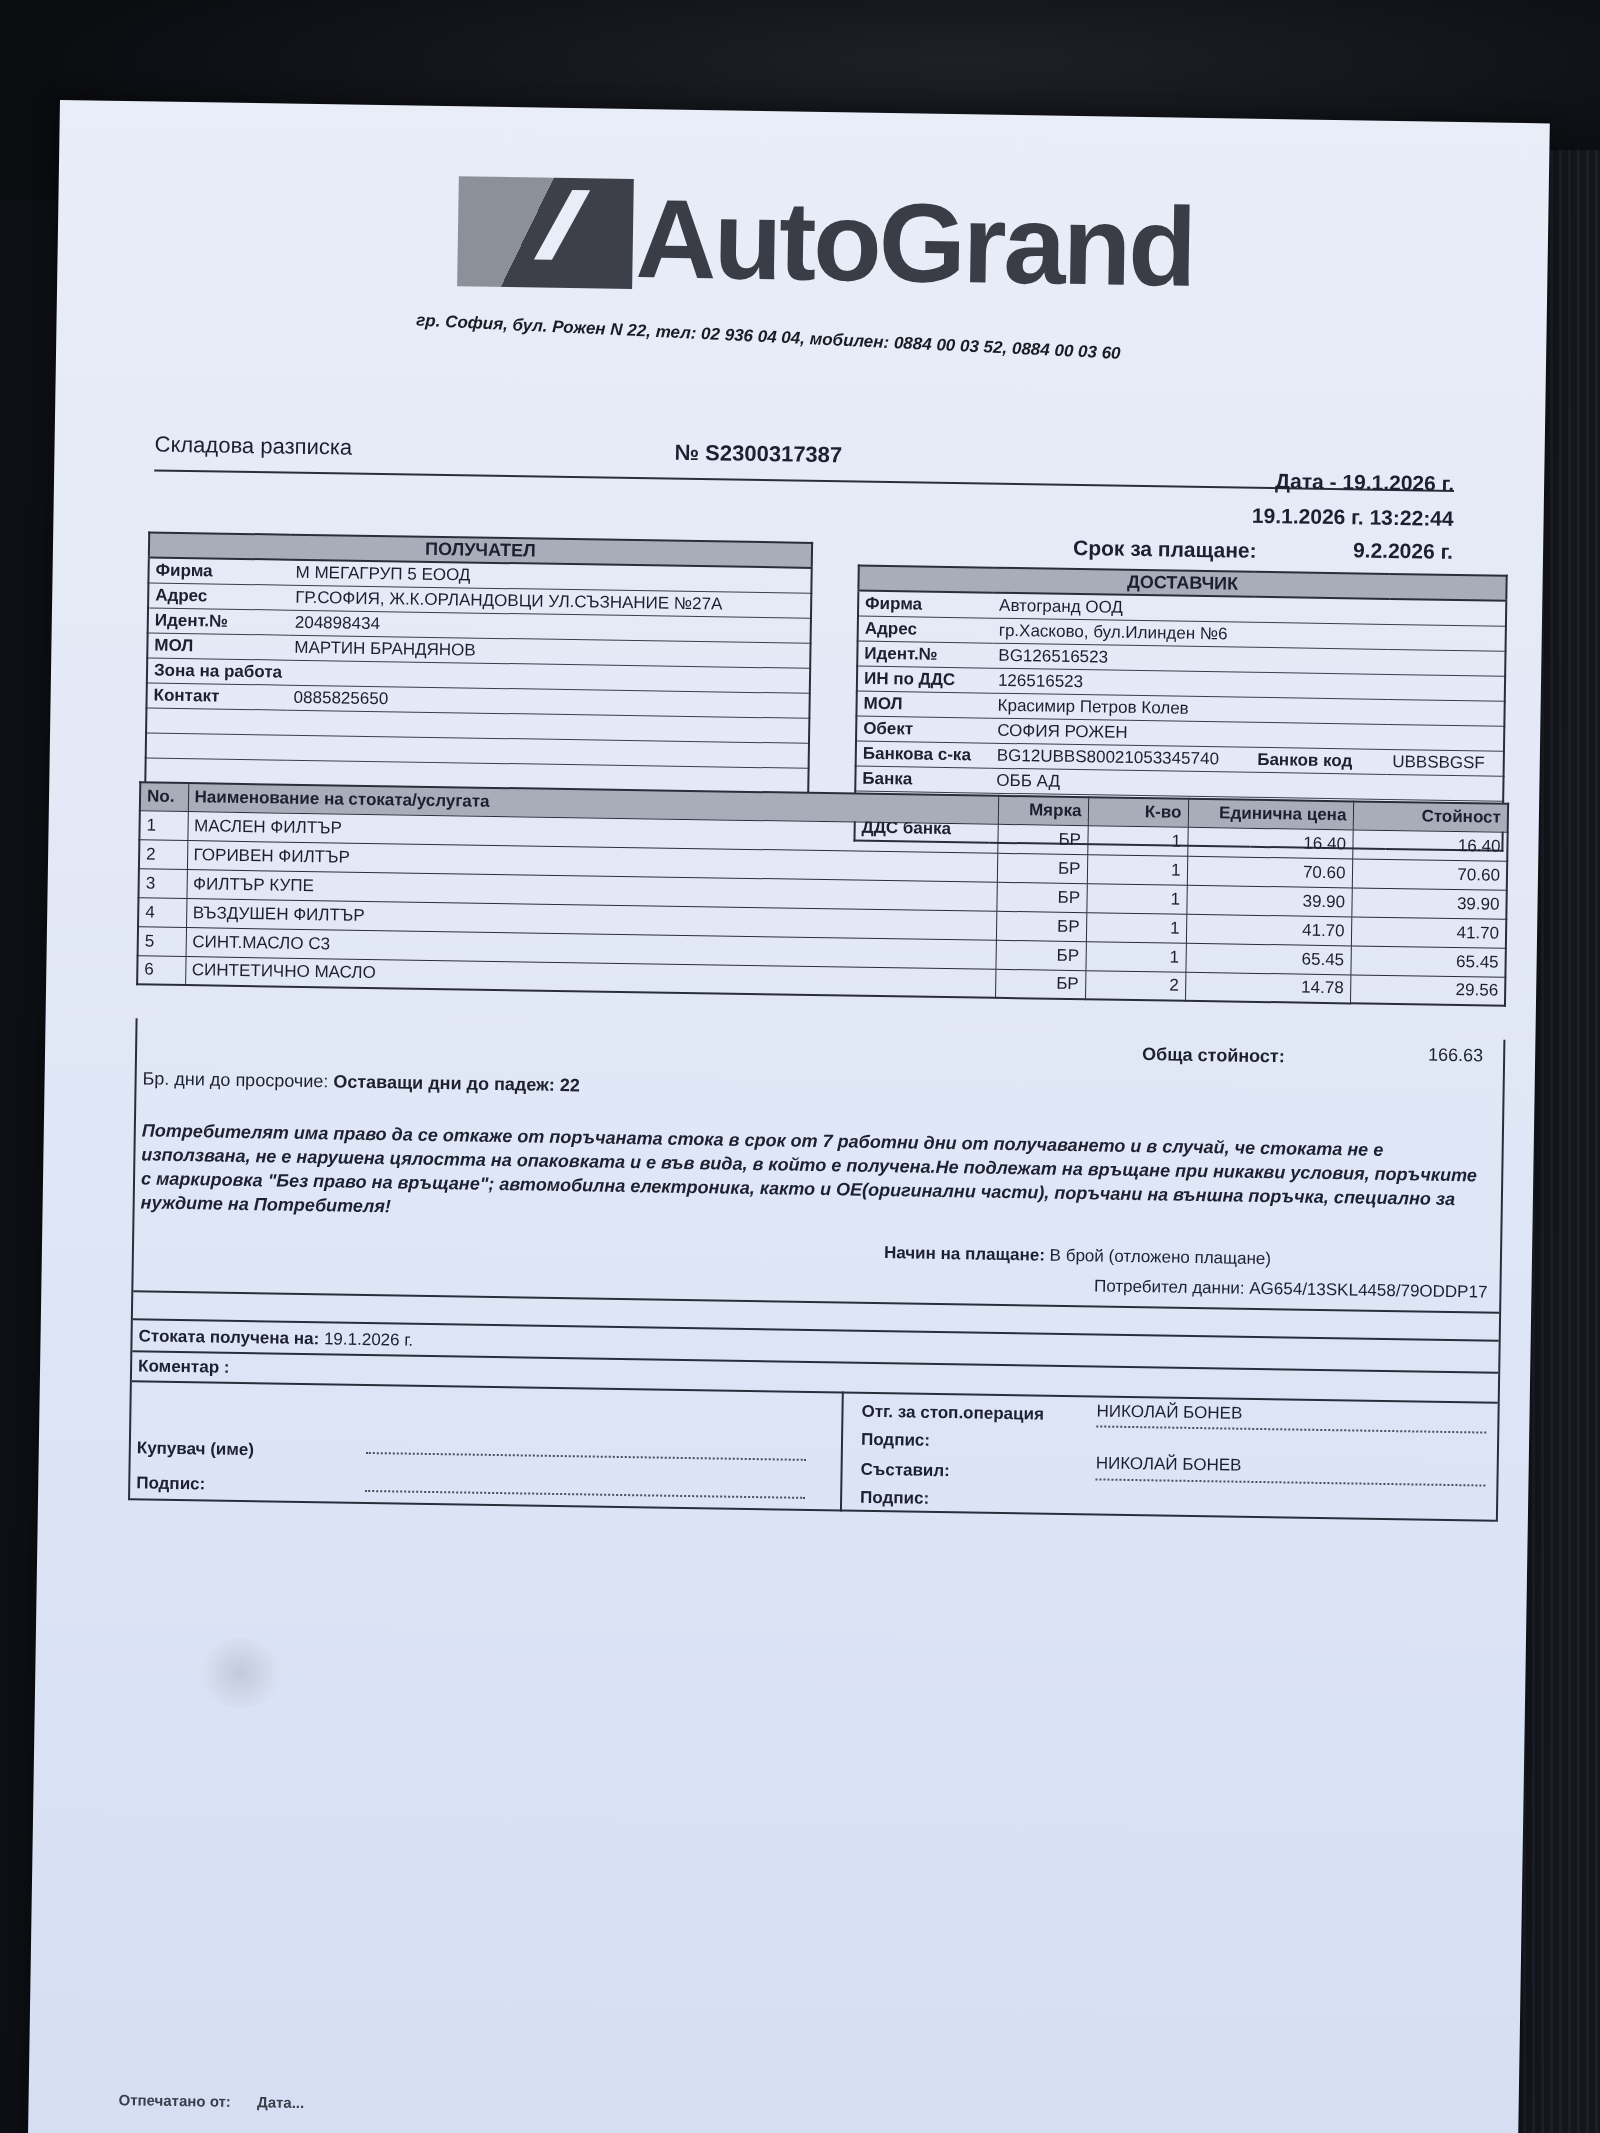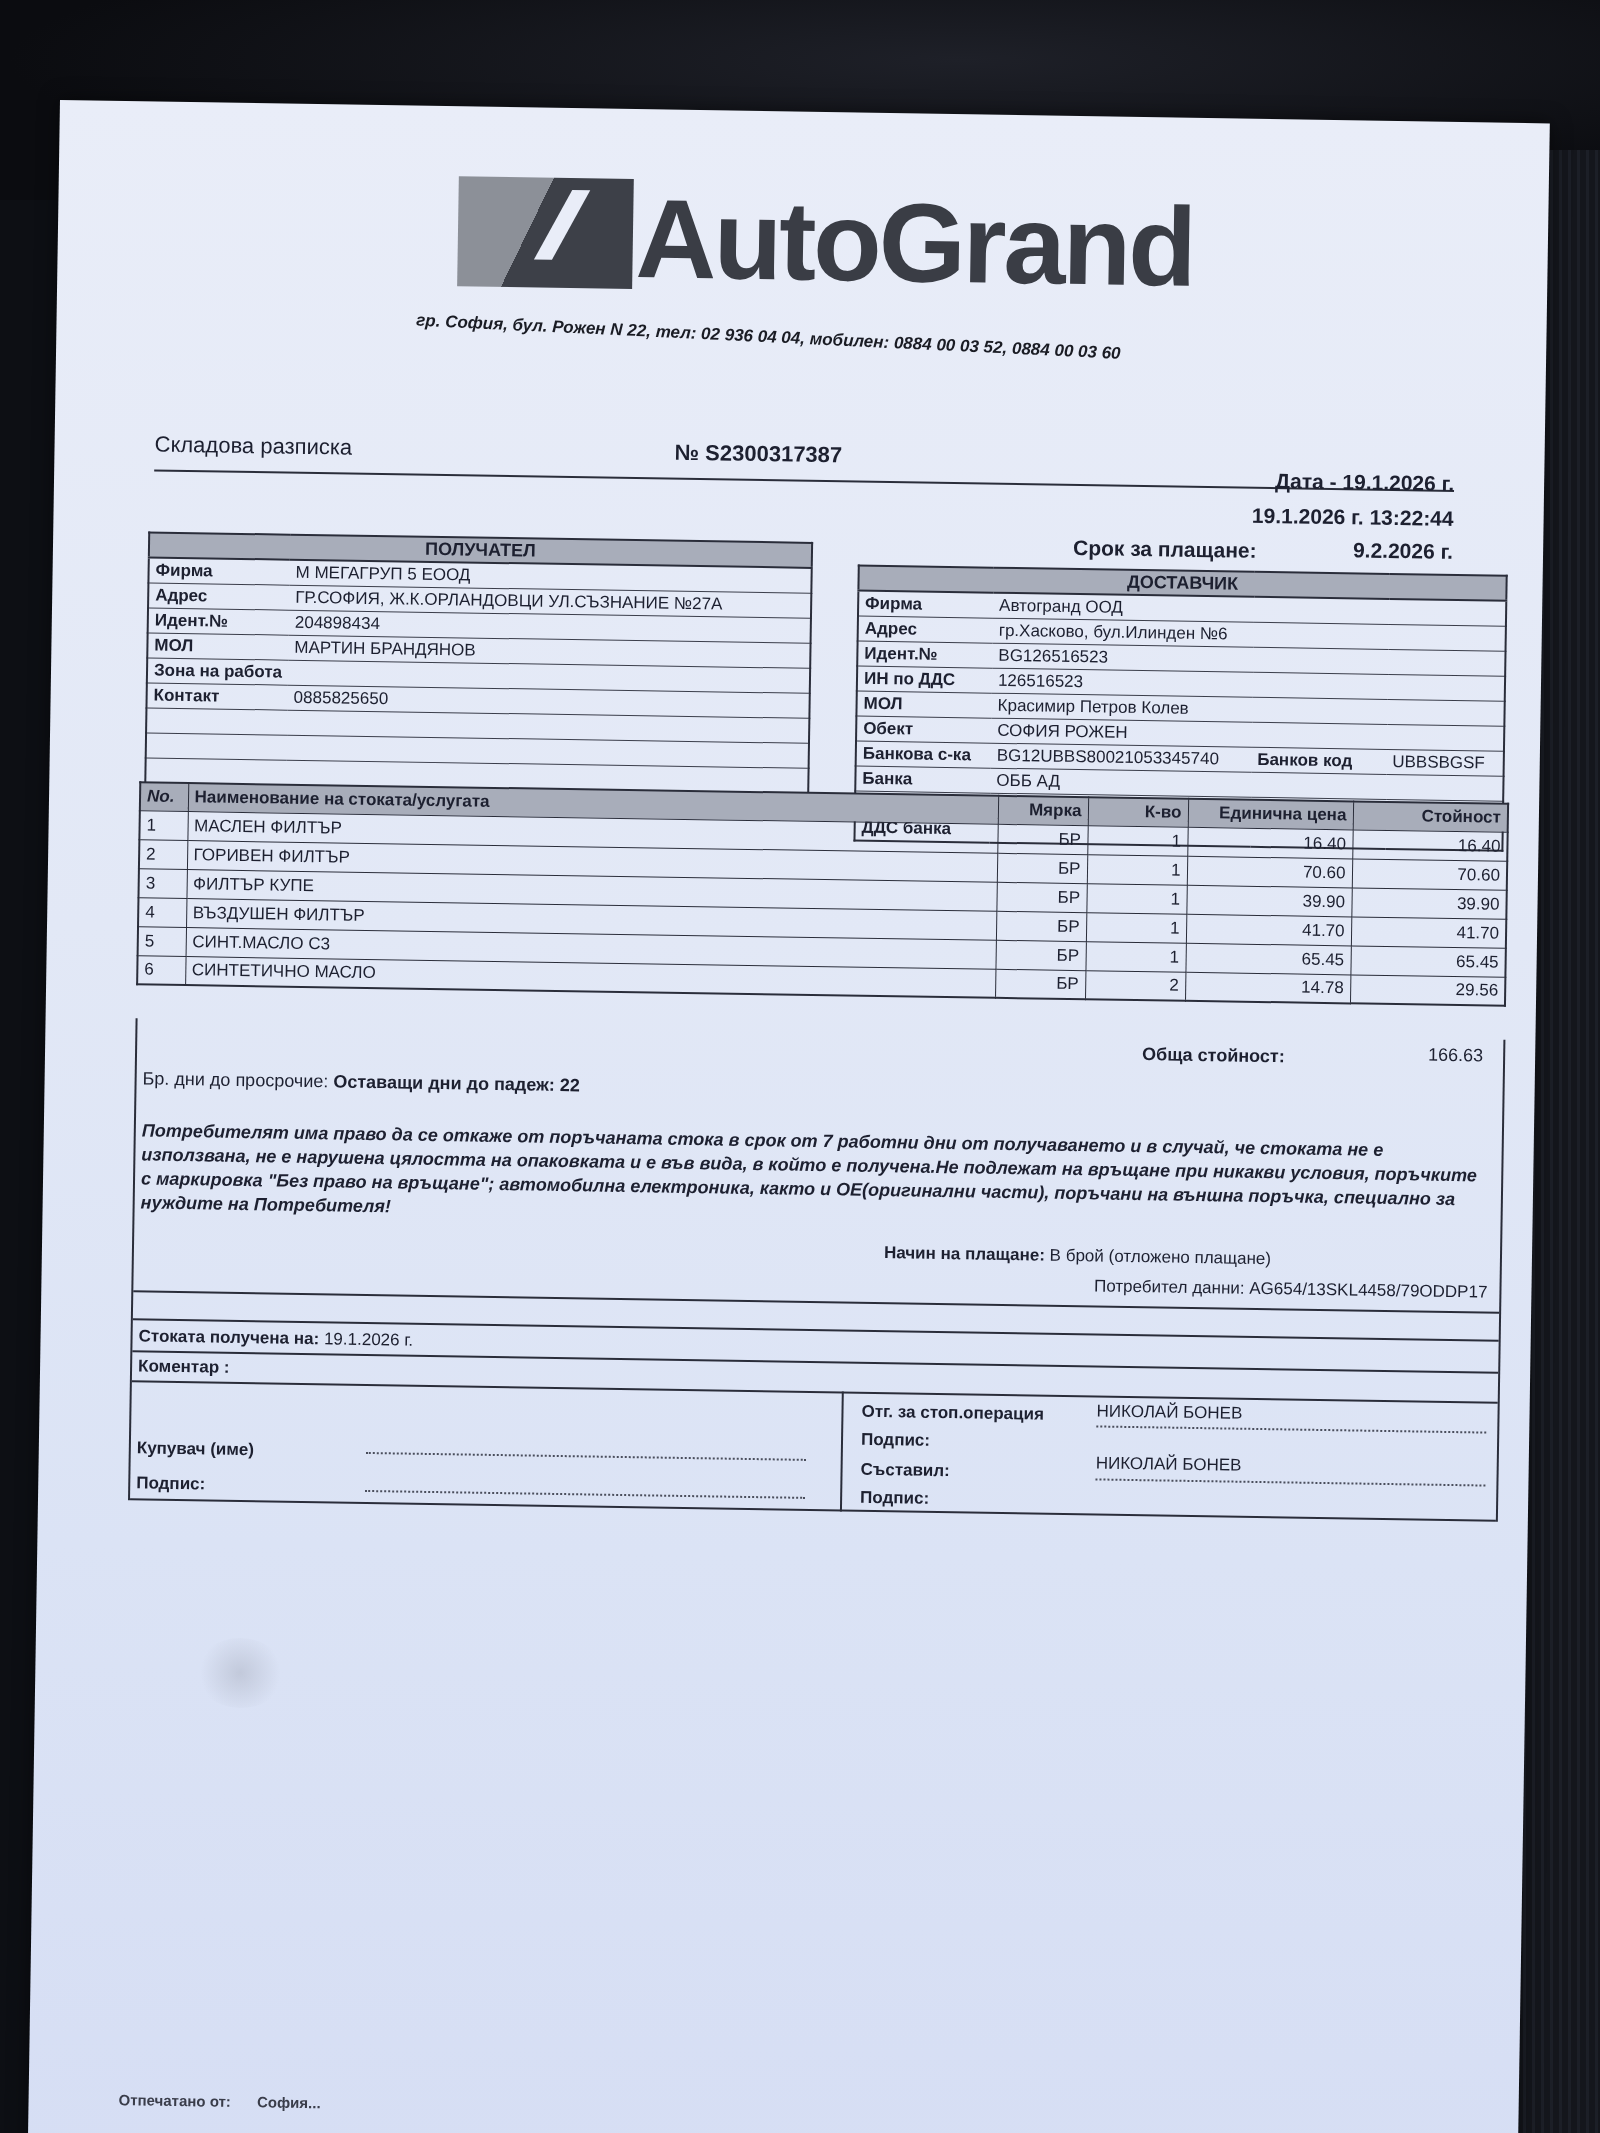--- a/index.html
+++ b/index.html
@@ -67,21 +67,21 @@
     .recipient .lbl { width: 120px; }
     .supplier { left: 745px; top: 452px; width: 650px; }
     .supplier .lbl { width: 135px; }
 
     .items { position: absolute; left: 30px; top: 680px; width: 1370px; border: 2px solid #2a2d3a; font-size: 17px; }
     .items th {
       background: #a8adba; font-weight: bold; border: 1.5px solid #2a2d3a;
       height: 28px; padding: 0 6px; text-align: left;
     }
     .items td { border: 1.5px solid #2a2d3a; height: 29px; padding: 0 6px; }
-    .items .c-no { width: 48px; font-style: italic; }
+    .items .c-no { width: 48px; }
     .items .c-unit { width: 90px; text-align: right; }
     .items .c-qty { width: 100px; text-align: right; }
     .items .c-price { width: 165px; text-align: right; }
     .items .c-total { width: 155px; text-align: right; }
 
     .lower-box { position: absolute; left: 30px; top: 917px; width: 1370px; height: 482px; border-left: 2px solid #2a2d3a; border-right: 2px solid #2a2d3a; }
     .total-label { position: absolute; left: 1005px; top: 10px; font-weight: bold; font-size: 18px; }
     .total-value { position: absolute; right: 20px; top: 6px; font-size: 18px; }
     .overdue { position: absolute; left: 6px; top: 50px; font-size: 18px; }
     .overdue b { font-weight: bold; }
@@ -333,16 +333,16 @@
       <div class="dots" style="left:965px; top:445px; width:390px;"></div>
       <div class="sig-lbl" style="left:730px; top:458px;">Подпис:</div>
 
       <div class="bottom-rule"></div>
     </div>
 
     <div class="smudge"></div>
 
     <div class="printed-by">
       <span>Отпечатано от:</span>
-      <span style="margin-left:22px">София...</span>
+      <span style="margin-left:22px">Дата...</span>
     </div>
   </div>
 </div>
 
 </body></html>

